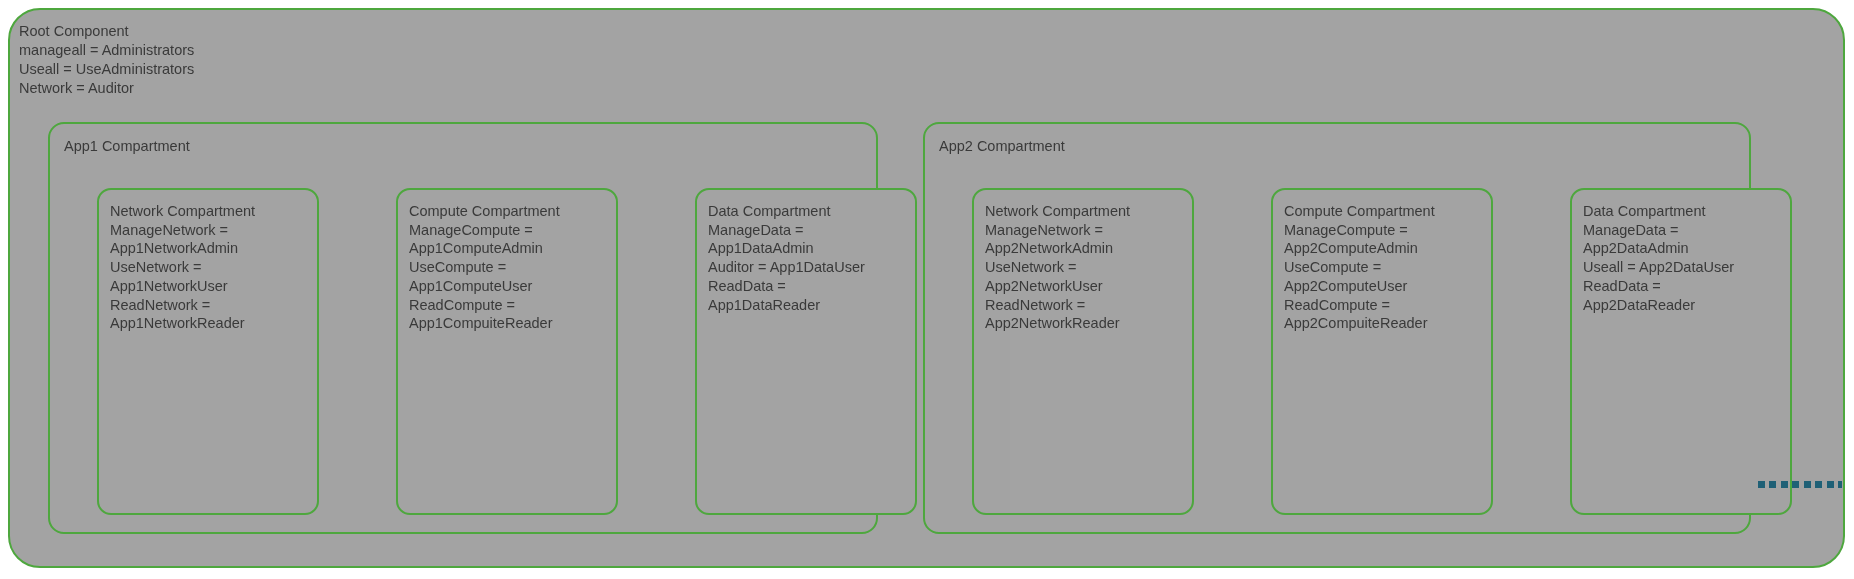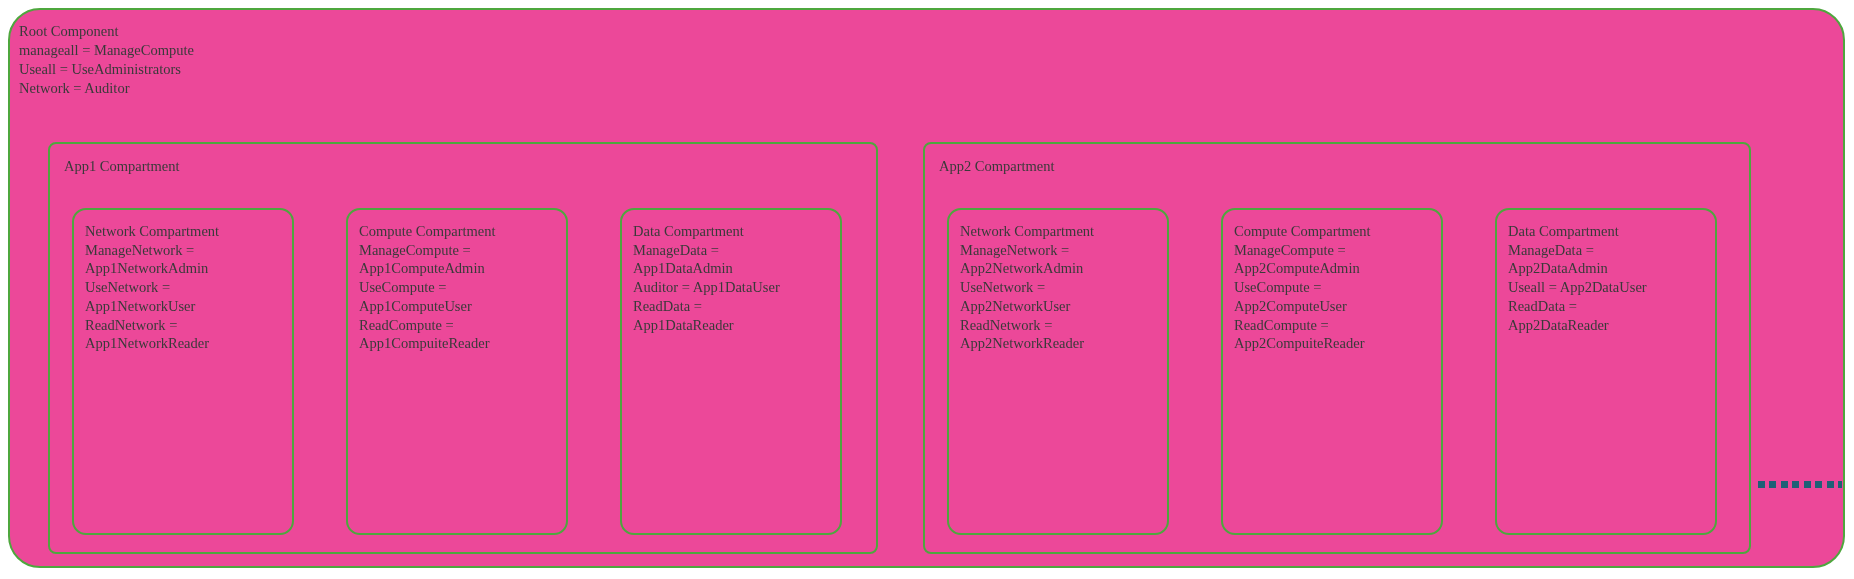--- a/index.html
+++ b/index.html
@@ -3,44 +3,44 @@
 <meta charset="utf-8">
 <style>
   :root{
     --green:#4EA73E;
     --teal:#1F6076;
     --text:#3A3A3A;
   }
   html,body{margin:0;padding:0;background:#ffffff;}
   body{font-family:"Liberation Sans", sans-serif;color:var(--text);}
   .canvas{position:relative;width:1854px;height:579px;background:#ffffff;overflow:hidden;}
-  .box{position:absolute;border:2px solid var(--green);background:#ec4899;box-sizing:border-box;font-family:Liberation Serif, serif;}
+  .box{position:absolute;border:2px solid var(--green);background:#a3a3a3;box-sizing:border-box;}
   .root-box{left:8px;top:8px;width:1837px;height:560px;border-radius:32px;}
   .line{white-space:nowrap;font-size:14.5px;line-height:19px;color:var(--text);}
   .root-text{position:absolute;left:9px;top:12px;}
-  .app-box{top:132px;height:412px;border-radius:8px;}
+  .app-box{top:112px;height:412px;border-radius:16px;}
   .app-box.app-1{left:38px;width:830px;}
   .app-box.app-2{left:913px;width:828px;}
   .app-title{position:absolute;left:14px;top:13px;}
   .sub-row{position:absolute;left:22px;top:64px;display:flex;gap:52px;}
-  .sub-box{position:relative;width:222px;height:327px;border-radius:14px;padding:12px 10px 0 11px;}
+  .sub-box{position:relative;width:222px;height:327px;border-radius:14px;padding:12px 10px 0 11px;margin-left:25px;}
   .sub-box .line{line-height:18.7px;}
   .dots{
     position:absolute;left:1748px;top:471px;width:84px;height:7px;
     background:repeating-linear-gradient(90deg,var(--teal) 0 7px,transparent 7px 11.5px);
   }
 </style>
 </head>
 <body>
 
 <div class="canvas">
   <div class="box root-box">
     <div class="root-text">
       <div class="line">Root Component</div>
-      <div class="line">manageall = ManageCompute</div>
+      <div class="line">manageall = Administrators</div>
       <div class="line">Useall = UseAdministrators</div>
       <div class="line">Network = Auditor</div>
     </div>
 
     <section class="box app-box app-1">
     <div class="line app-title">App1 Compartment</div>
     <div class="sub-row">
           <div class="box sub-box">
             <div class="line">Network Compartment</div>
             <div class="line">ManageNetwork =</div>

